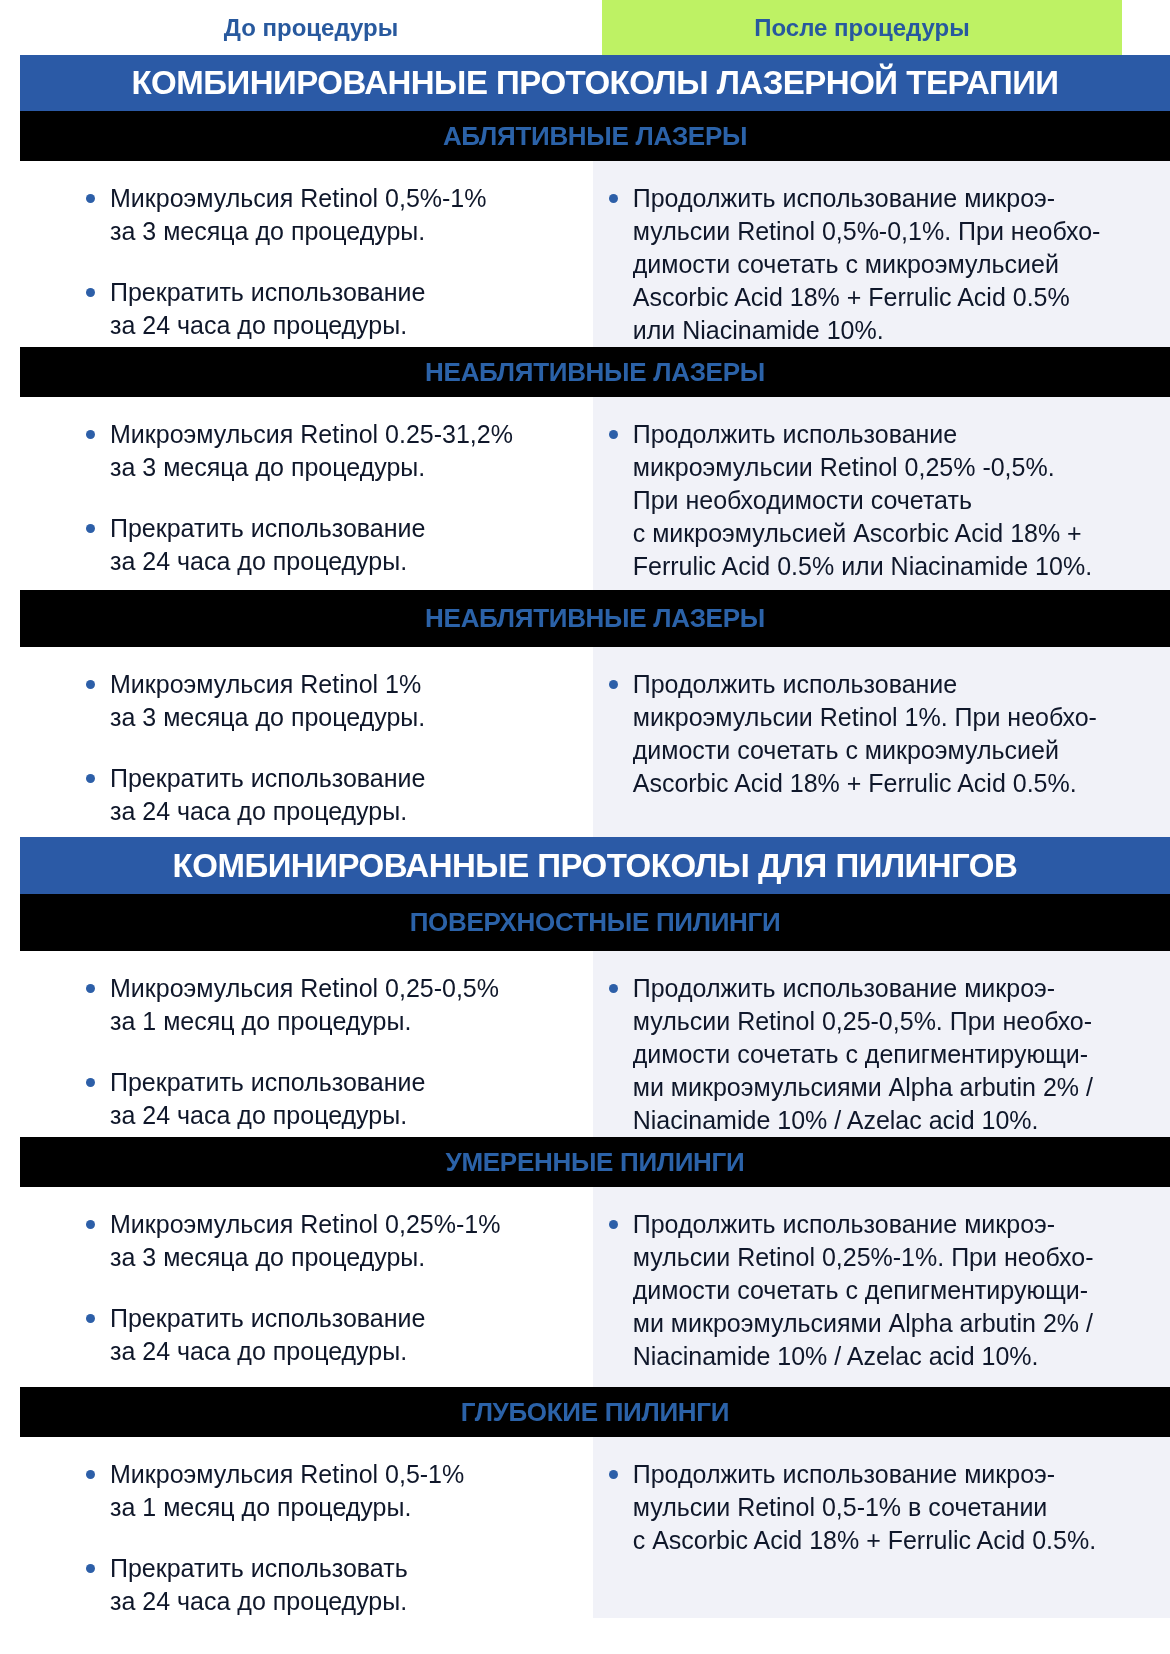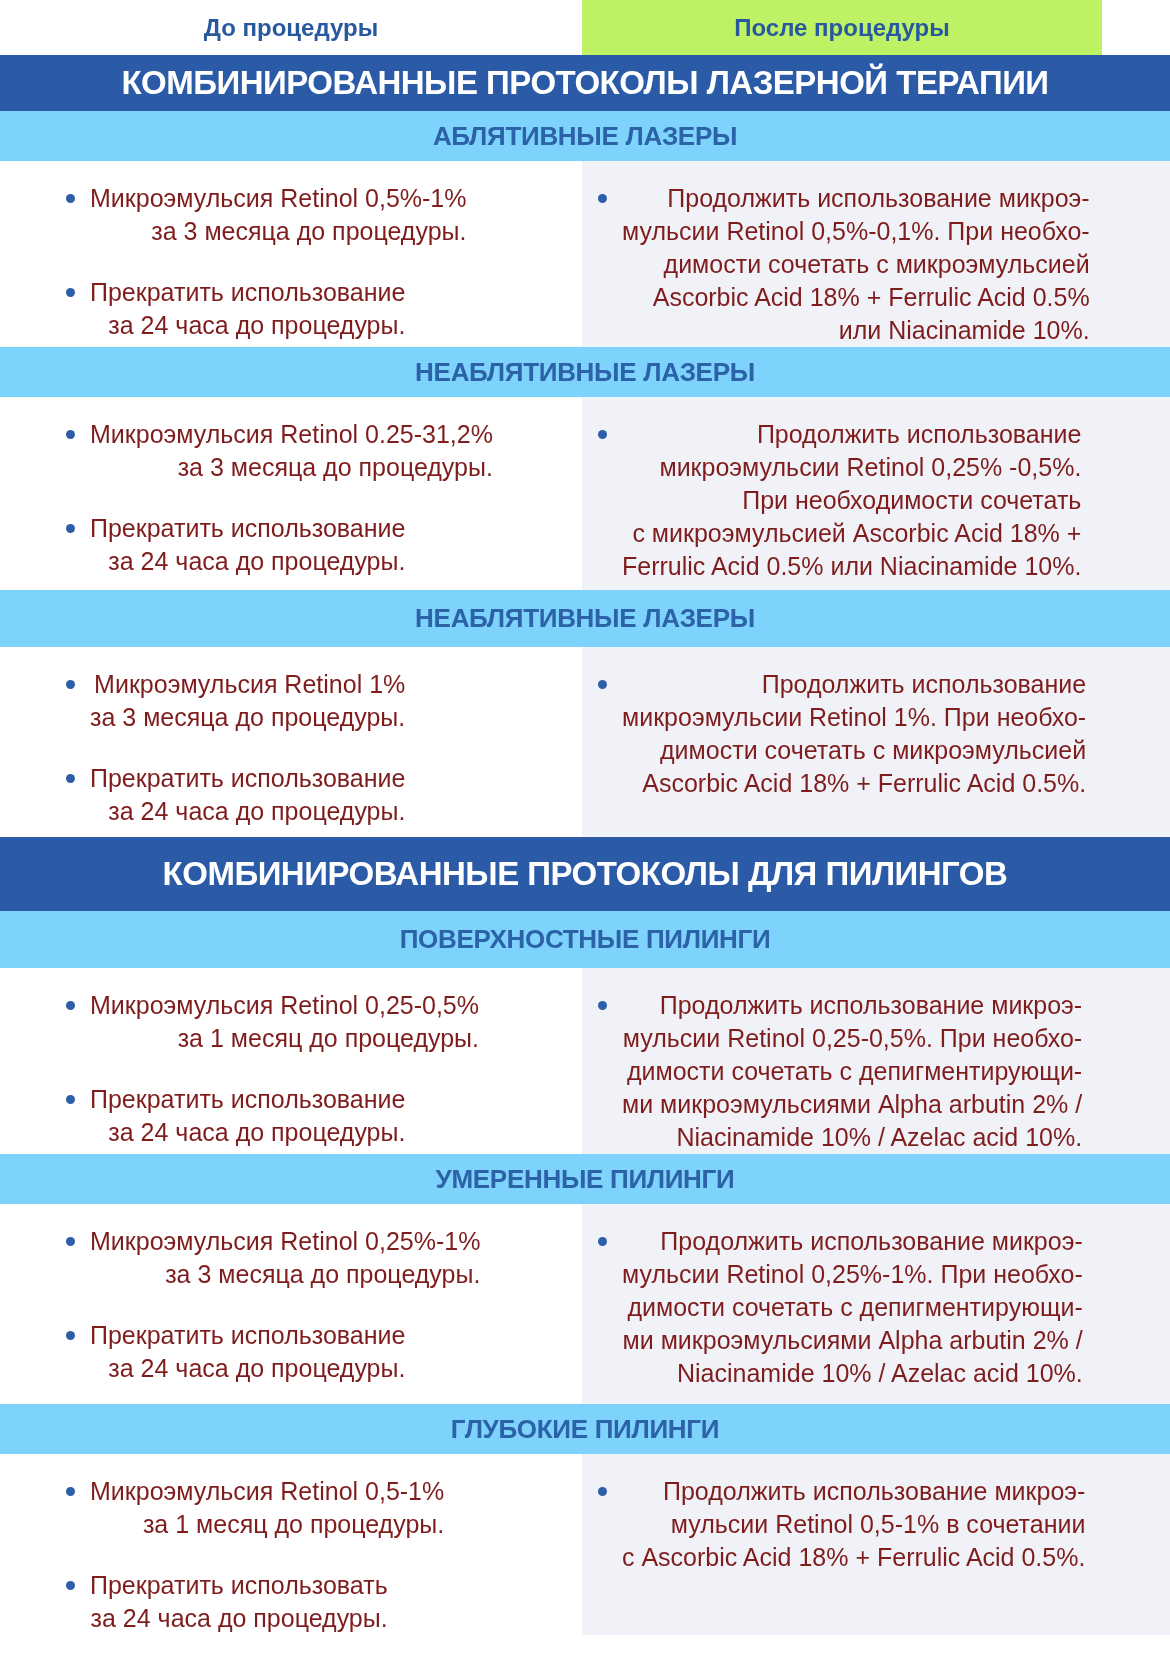--- a/index.html
+++ b/index.html
@@ -2,45 +2,45 @@
 <html><head>
 <meta charset="utf-8">
 <style>
   * { margin: 0; padding: 0; box-sizing: border-box; }
   html, body { background: #ffffff; }
   body {
     width: 1170px; height: 1654px; overflow: hidden;
     font-family: "Liberation Sans", "DejaVu Sans", sans-serif;
     color: #414044;
   }
-  .page { width: 1170px; height: 1654px; overflow: hidden; }
+  .page { width: 1170px; height: 1654px; overflow: hidden; padding-left: 20px; }
 
   
   .col-headers { display: flex; height: 55px; }
   .col-h {
     display: flex; align-items: center; justify-content: center;
     font-weight: bold; font-size: 24px; color: #28599e;
   }
   .col-h.left  { width: 582px; background: #ffffff; }
   .col-h.right { width: 520px; background: #bef264; }
 
   
   .banner {
     background: #2b5aa6; color: #ffffff;
     display: flex; align-items: center; justify-content: center;
     font-weight: bold; font-size: 33px; letter-spacing: -0.5px;
     text-align: center;
   }
   .banner.b1 { height: 56px; }
   .banner.b2 { height: 57px; }
-  .banner.b3 { height: 74px; text-align: center; }
+  .banner.b3 { height: 57px; text-align: center; }
 
   
   .subheader {
-    height: 50px; background: #7dd3fc; color: #2b62a8;
+    height: 50px; background: #000000; color: #2b62a8;
     display: flex; align-items: center; justify-content: center;
     font-weight: bold; font-size: 26px; letter-spacing: -0.3px;
   }
   .subheader.s4 { height: 57px; }
   .subheader.s3 { height: 57px; }
 
   
   .row { display: flex; }
   .cell { list-style: none; padding-top: 21px; }
   .cell.left  { width: 582px; background: #ffffff; padding-left: 66px; padding-right: 30px; }
@@ -53,21 +53,21 @@
   .r6 .cell { min-height: 172px; }
 
   li { display: flex; align-items: flex-start; }
   li + li { margin-top: 28px; }
   .dot {
     flex: 0 0 auto; width: 9px; height: 9px; border-radius: 50%;
     background: #2d5fa8; margin-top: 12px; margin-right: 15px;
   }
   .li-text {
     white-space: pre-line;
-    font-size: 25px; line-height: 33px; color: #7f1d1d; text-align: right;
+    font-size: 25px; line-height: 33px; color: #0f172a;
   }
 </style>
 </head>
 <body>
 
 <div class="page">
 
   <div class="col-headers">
     <div class="col-h left">До процедуры</div>
     <div class="col-h right">После процедуры</div>

